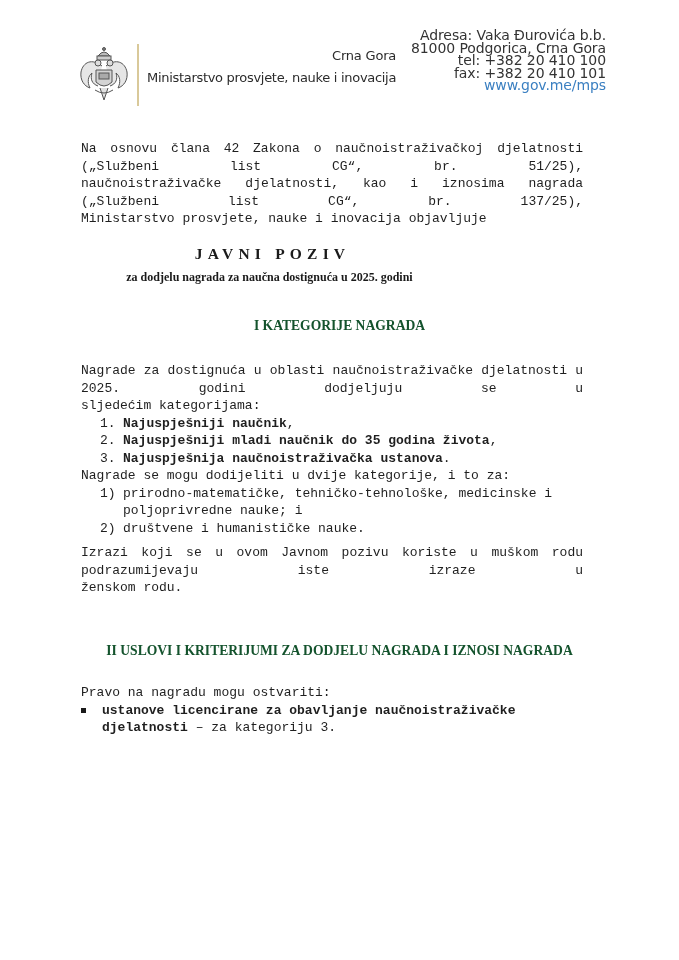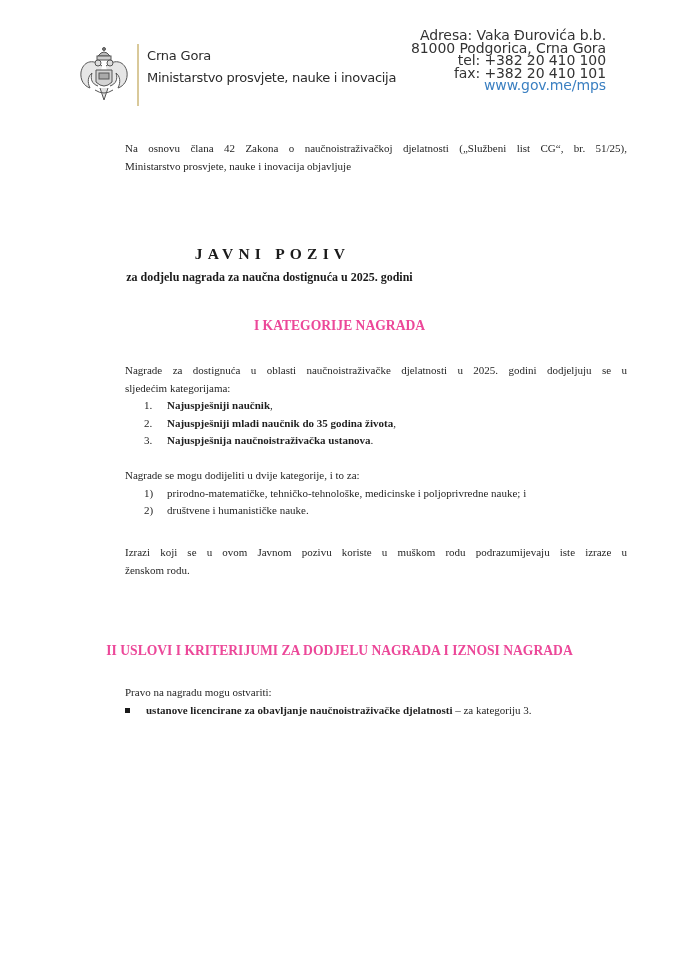--- a/index.html
+++ b/index.html
@@ -2,34 +2,34 @@
 <html><head>
 <meta charset="utf-8">
 <style>
   html, body { margin: 0; padding: 0; background: #ffffff; }
   body { width: 679px; height: 960px; position: relative; overflow: hidden; color: #1a1a1a; }
   .page { position: absolute; left: 0; top: 0; width: 679px; height: 960px; background: #fff; }
 
   
   .crest { position: absolute; left: 78px; top: 46px; width: 52px; height: 58px; }
   .divider { position: absolute; left: 137px; top: 44px; width: 2px; height: 62px; background: #d9c99a; }
-  .org { position: absolute; left: 147px; top: 44px; font-family: "DejaVu Sans", sans-serif; color: #2b2b2b; }
+  .org { position: absolute; left: 147px; top: 44px; font-family: "DejaVu Sans", sans-serif; color: #2b2b2b; text-align: right; }
   .org .country { font-size: 13px; line-height: 18px; margin-top: 3px; letter-spacing: -0.2px; }
   .org .ministry { font-size: 13px; line-height: 18px; margin-top: 4px; letter-spacing: -0.3px; }
   .contact { position: absolute; right: 73px; top: 29px; text-align: right; font-family: "DejaVu Sans", sans-serif; font-size: 14px; line-height: 12.6px; color: #333; letter-spacing: -0.1px; }
   .contact .web { color: #3a7fc1; }
 
   
-  .doc { position: absolute; left: 81px; width: 502px; font-family: Liberation Serif, serif; font-size: 11px; line-height: 17.6px; color: #1f1f1f; margin-left: 44px; }
+  .doc { position: absolute; left: 81px; width: 502px; font-family: Liberation Mono, monospace; font-size: 13px; line-height: 17.6px; color: #1f1f1f; }
   .justify-line { text-align: justify; text-align-last: justify; }
   .intro { top: 140px; }
   .title { position: absolute; left: 0; width: 539px; top: 244px; text-align: center; font-family: "Liberation Serif", serif; font-weight: bold; color: #1a1a1a; }
   .title .t1 { font-size: 15.5px; letter-spacing: 5.2px; line-height: 20px; padding-left: 6px; }
   .title .t2 { font-size: 12px; line-height: 20px; margin-top: 3px; }
-  .heading { position: absolute; left: 0; width: 679px; text-align: center; font-family: "Liberation Serif", serif; font-weight: bold; font-size: 13.6px; color: #ec4899; }
+  .heading { position: absolute; left: 0; width: 679px; text-align: center; font-family: "Liberation Serif", serif; font-weight: bold; font-size: 13.6px; color: #14532d; }
   .h1 { top: 318px; }
   .h2 { top: 643px; }
 
   .p1 { top: 362px; }
   ol.cats { margin: 0; padding: 0; list-style: none; }
   ol.cats li { position: relative; padding-left: 42px; }
   ol.cats li .num { position: absolute; left: 19px; }
   .b { font-weight: bold; }
 
   .p2 { top: 467px; }
@@ -75,20 +75,21 @@
   <div class="contact">
     <div>Adresa: Vaka Đurovića b.b.</div>
     <div>81000 Podgorica, Crna Gora</div>
     <div>tel: +382 20 410 100</div>
     <div>fax: +382 20 410 101</div>
     <div class="web">www.gov.me/mps</div>
   </div>
 
   <div class="doc intro">
     <div class="justify-line">Na osnovu člana 42 Zakona o naučnoistraživačkoj djelatnosti („Službeni list CG“, br. 51/25),</div>
+    <div class="justify-line">naučnoistraživačke djelatnosti, kao i iznosima nagrada („Službeni list CG“, br. 137/25),</div>
     <div>Ministarstvo prosvjete, nauke i inovacija objavljuje</div>
   </div>
 
   <div class="title">
     <div class="t1">JAVNI POZIV</div>
     <div class="t2">za dodjelu nagrada za naučna dostignuća u 2025. godini</div>
   </div>
 
   <div class="heading h1">I KATEGORIJE NAGRADA</div>
 

